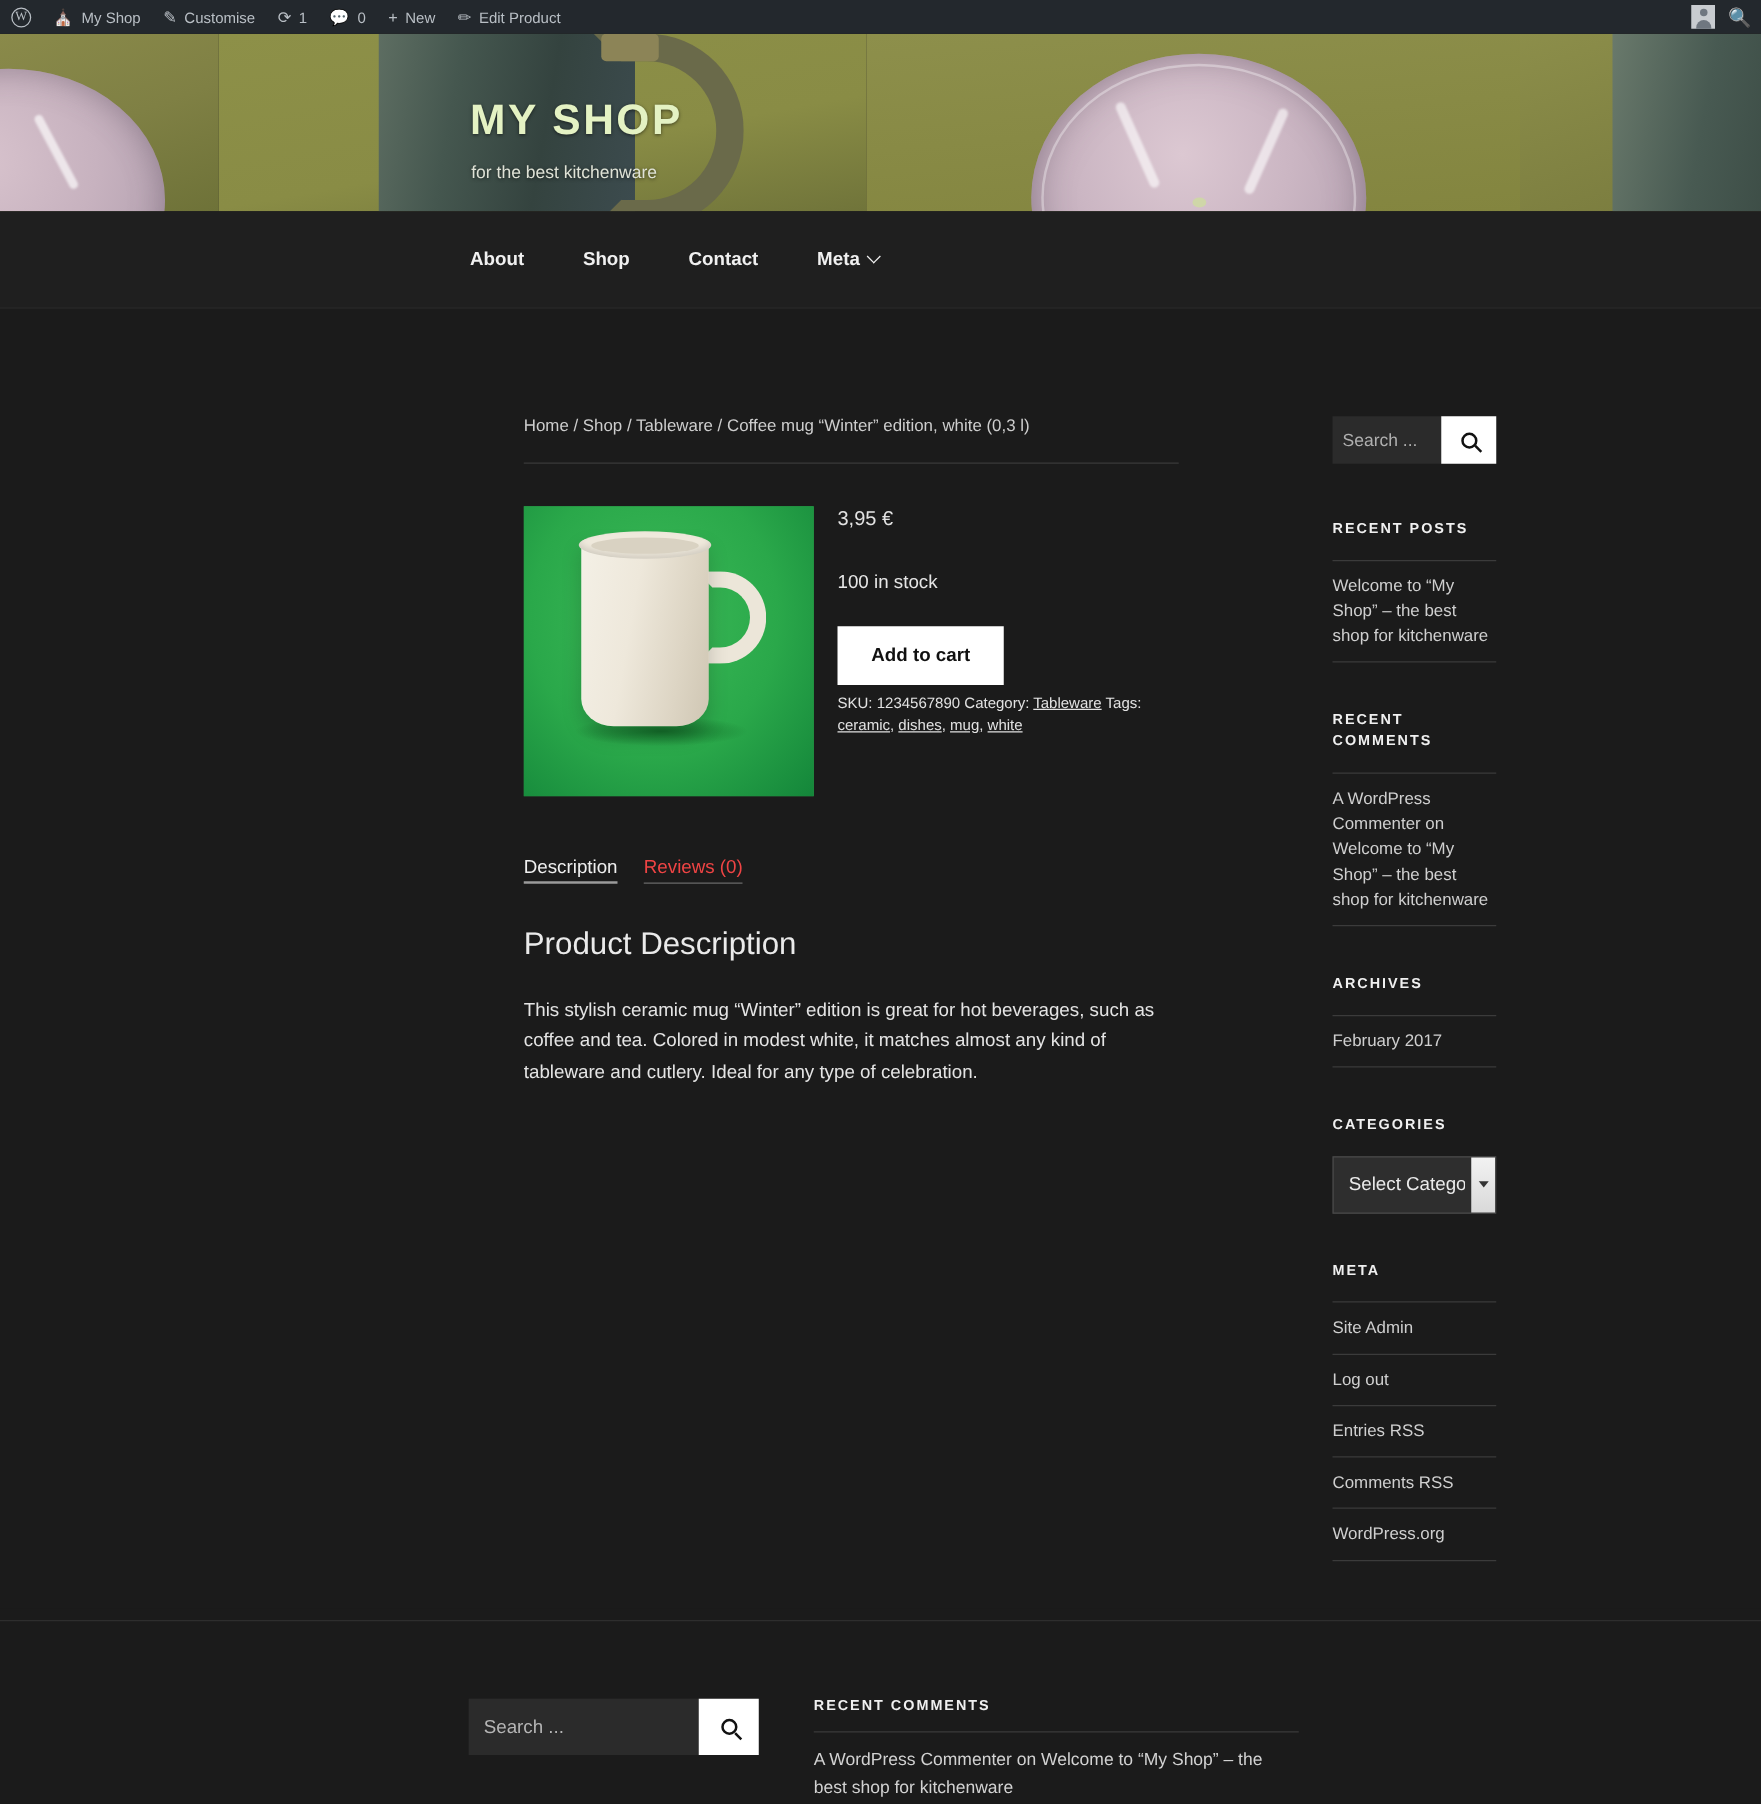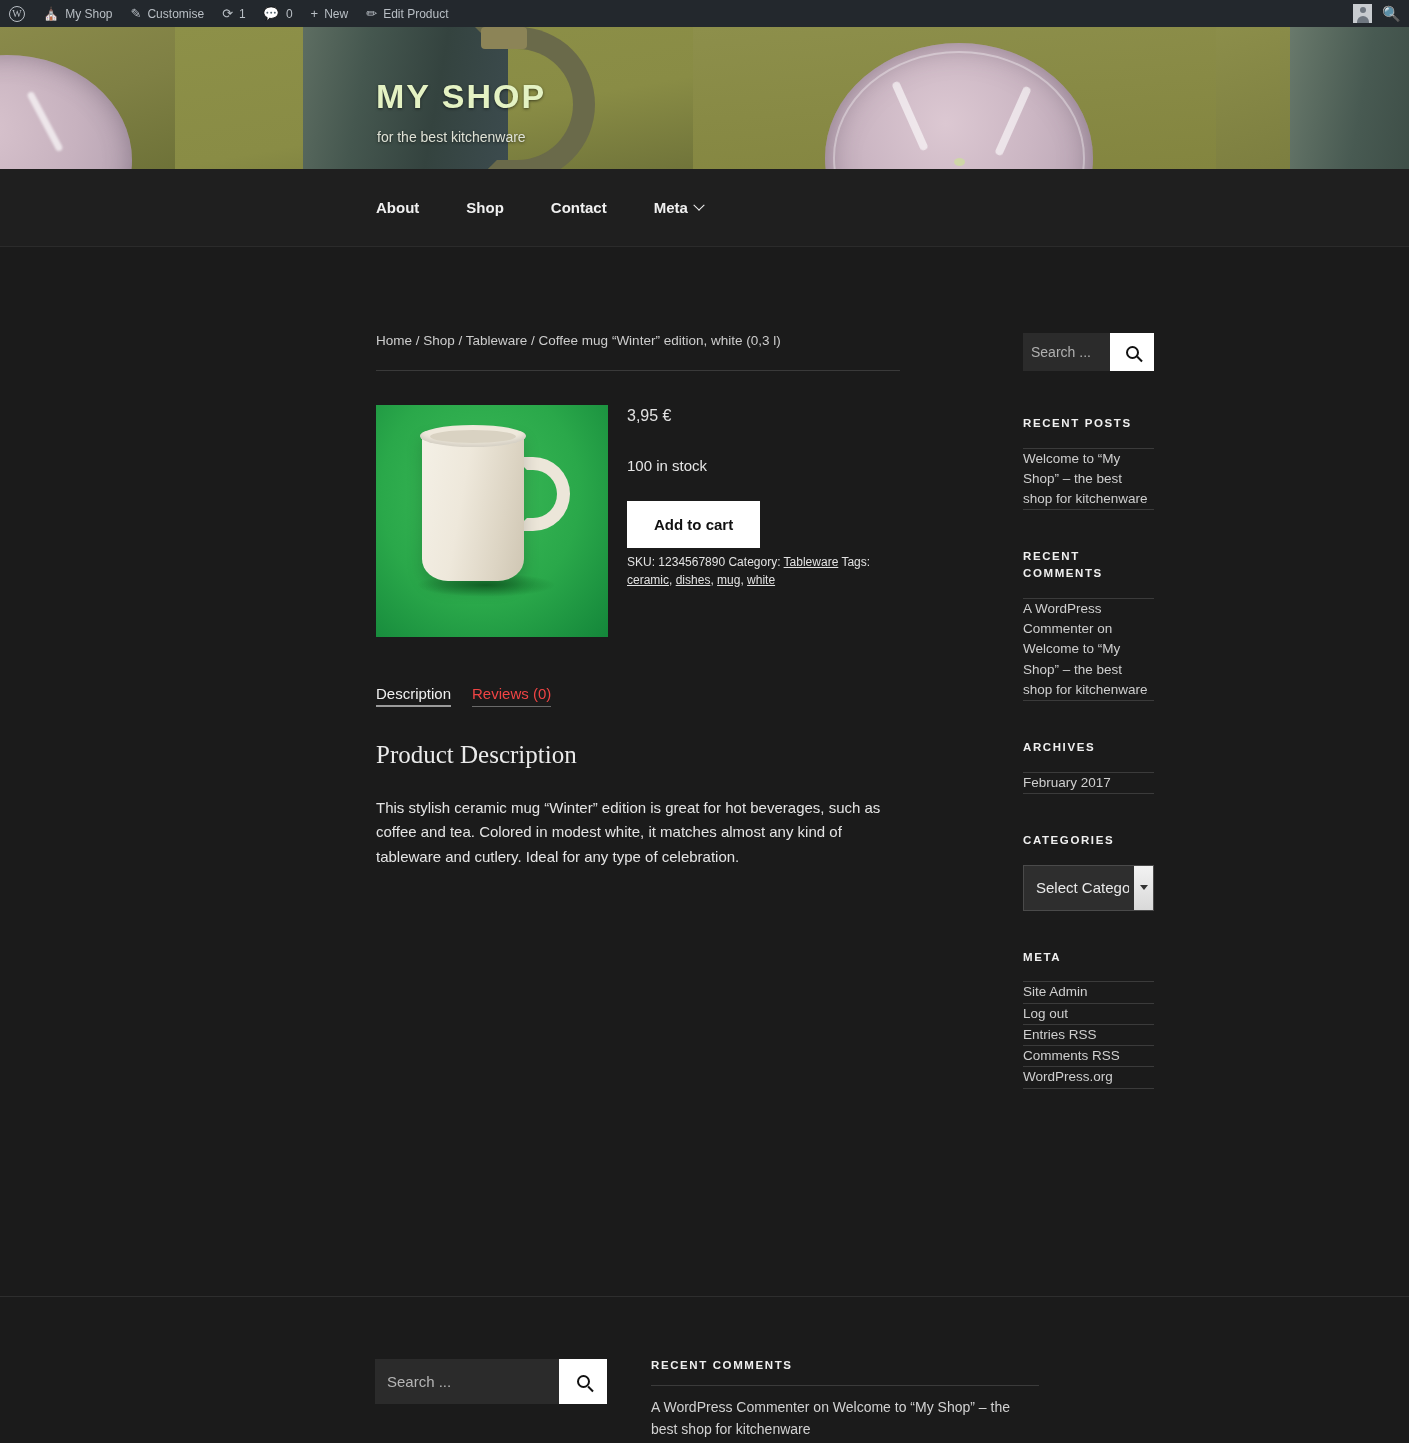--- a/index.html
+++ b/index.html
@@ -182,20 +182,21 @@
     border-right:1.6px solid #f0f0f0; border-bottom:1.6px solid #f0f0f0;
     transform: rotate(45deg) translate(-2px,-2px);
   }
 
   
   .page { position: relative; background:#1b1b1b; }
   .content-wrap {
     display: flex;
     padding: 86px 0 0 0;
     gap: 0;
+    margin-left: 43px;
   }
   .main-col { width: 524px; margin-left: 376px; }
   .side-col { width: 131px; margin-left: 123px; }
 
   .breadcrumb {
     font-size: 13.5px; color: #cdcdcd;
     padding-bottom: 22px;
     border-bottom: 1px solid #3a3a3a;
     margin-bottom: 34px;
   }
@@ -264,21 +265,20 @@
   }
   .product-meta a { color: #e2e2e2; text-decoration: underline; }
 
   .tabs { margin-top: 48px; display: flex; gap: 21px; }
   .tab { font-size: 15px; color: #ef4444; cursor: pointer; padding-bottom: 3px; }
   .tab.active { border-bottom: 2px solid #9b9b9b; color: #efefef; }
   .tab:not(.active) { border-bottom: 1px solid #6a6a6a; }
   .desc-heading {
     font-size: 25px; font-weight: normal; color: #eaeaea;
     margin: 34px 0 27px 0;
-    font-family: Liberation Serif, serif;
   }
   .desc-body { font-size: 15px; line-height: 1.62; color: #e4e4e4; }
 
   
   .search-form { display: flex; width: 131px; margin-bottom: 44px; }
   .search-input {
     flex: 1; min-width: 0;
     background: #2b2b2b; border: none; outline: none;
     color: #c9c9c9; font-size: 14px;
     padding: 11px 8px;
@@ -294,21 +294,21 @@
 
   .widget { margin-bottom: 38px; }
   .widget-title {
     font-size: 11.5px; font-weight: bold; letter-spacing: 1.6px;
     color: #f0f0f0; text-transform: uppercase;
     margin: 0 0 16px 0; line-height: 1.45;
   }
   .w-list { list-style: none; margin: 0; padding: 0; }
   .w-list li {
     border-top: 1px solid #3b3b3b;
-    padding: 0 0;
+    padding: 10px 0;
     font-size: 13.5px; line-height: 1.5;
     color: #cfcfcf;
   }
   .w-list li:last-child { border-bottom: 1px solid #3b3b3b; }
   .w-list a { color: #cfcfcf; text-decoration: none; }
 
   .cat-select {
     width: 131px; height: 46px;
     background: #2e2e2e; color: #eaeaea;
     border: 1px solid #4a4a4a;

